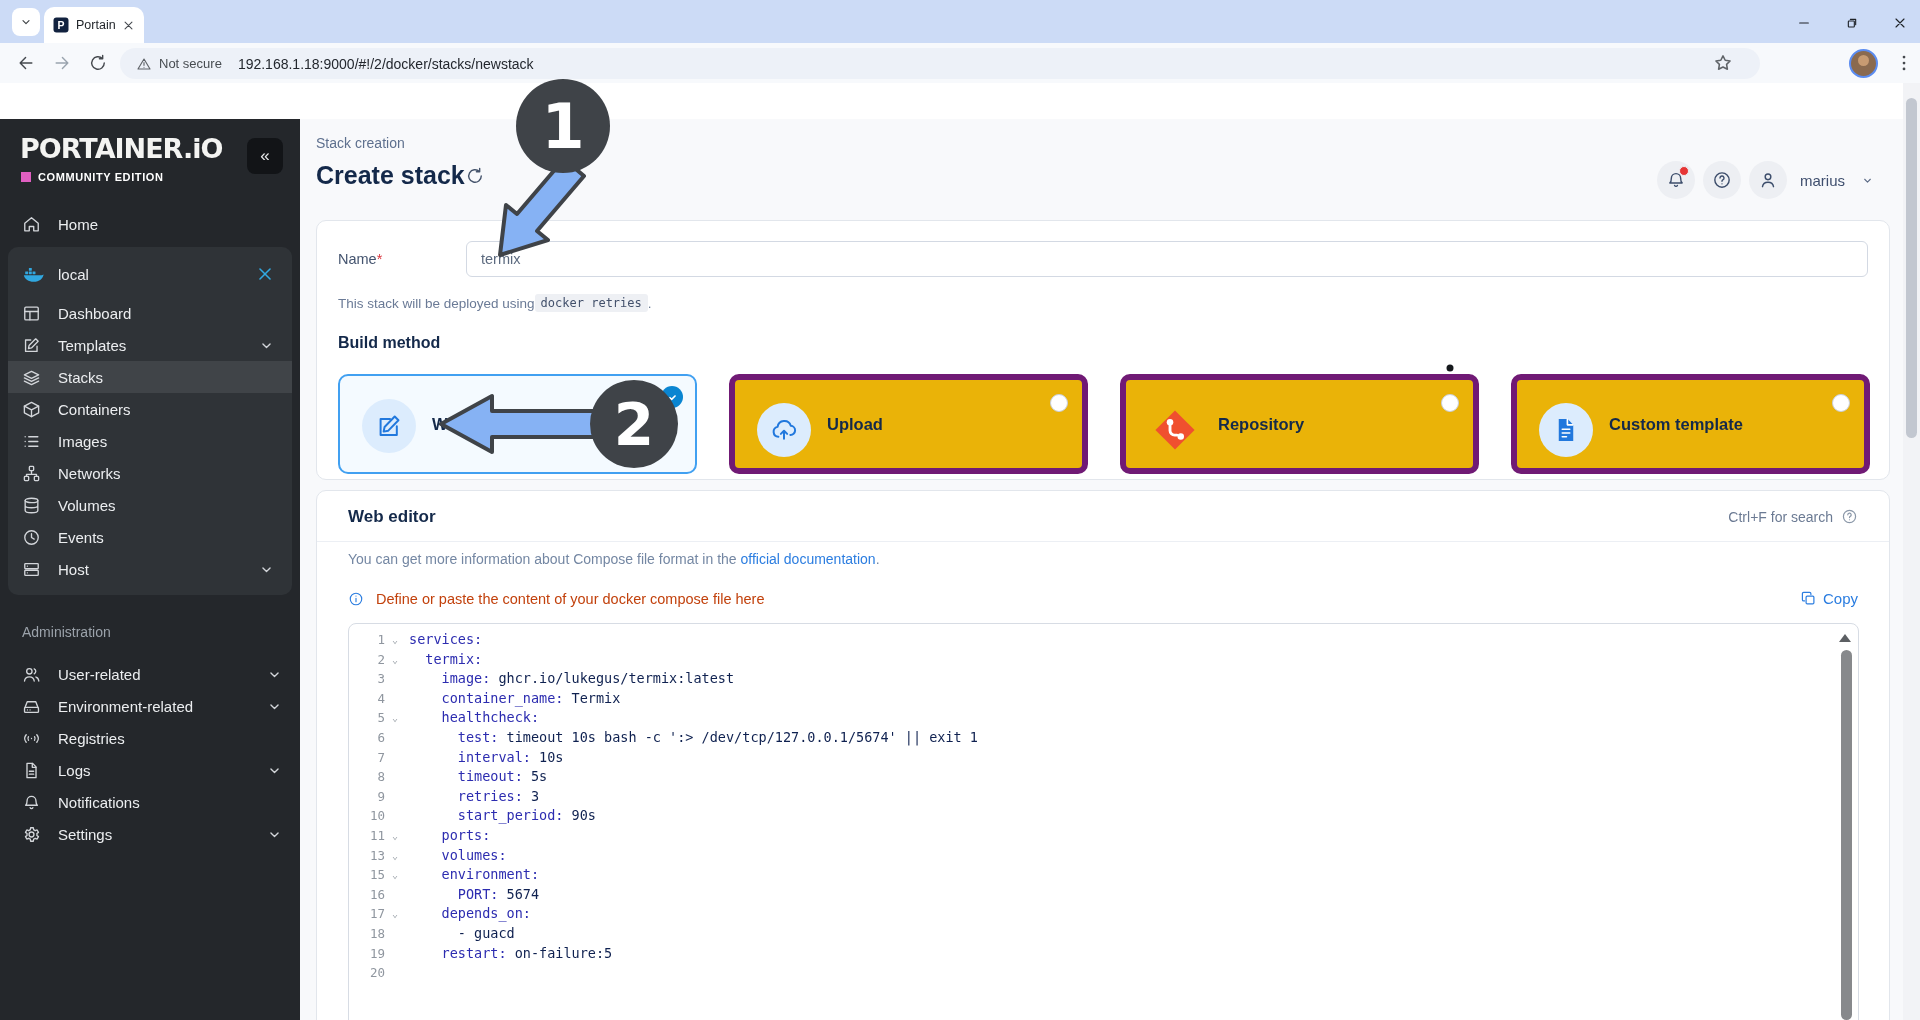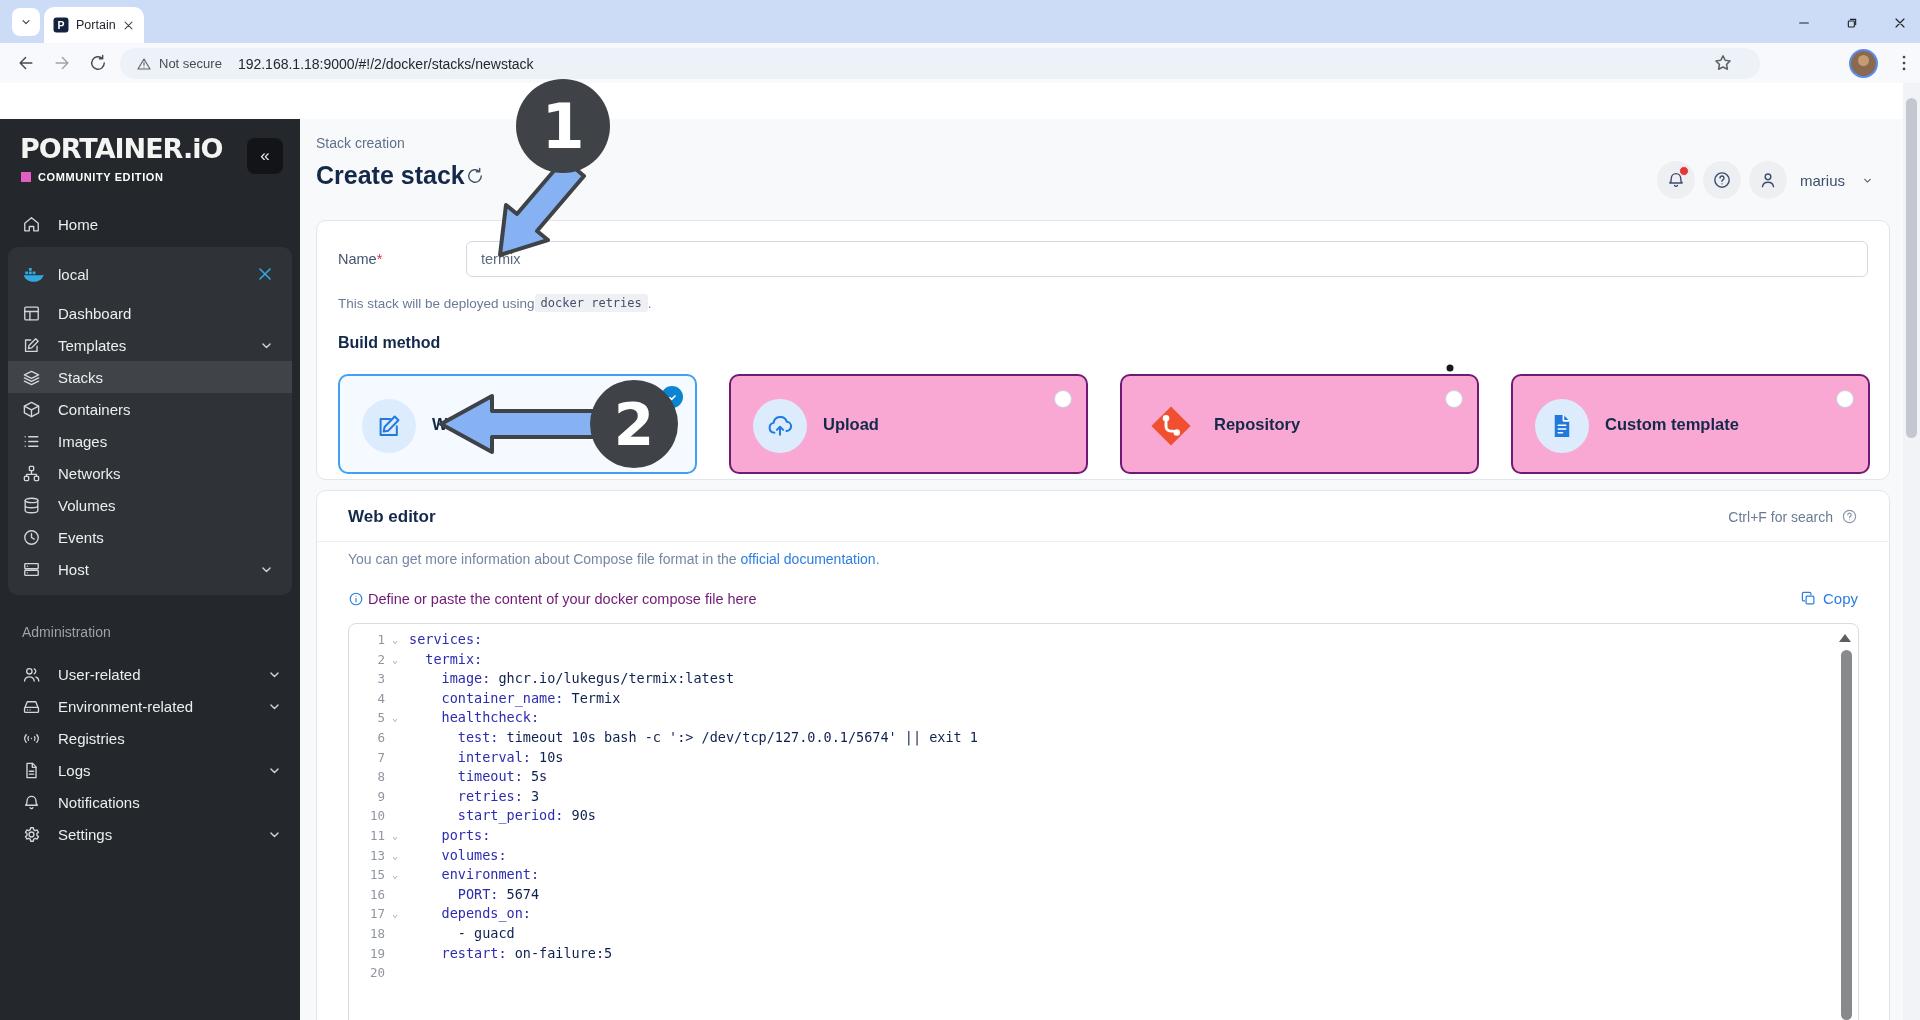--- a/index.html
+++ b/index.html
@@ -70,41 +70,41 @@
 
 
 .card{position:absolute;background:#fff;border:1px solid #e2e6ec;border-radius:10px}
 .card1{left:316px;top:220px;width:1574px;height:260px}
 .name-label{position:absolute;left:21px;top:30px;font-size:14.5px;color:#44546f}
 .req{color:#d9363e}
 .name-input{position:absolute;left:149px;top:20px;width:1402px;height:36px;border:1px solid #d3d9e3;border-radius:6px;padding:0 14px;font-size:14.5px;color:#5c6a7f;font-family:"Liberation Sans",sans-serif;background:#fff;outline:none}
 .deploy-note{position:absolute;left:21px;top:73px;font-size:13.5px;color:#6a7a96;display:flex;align-items:center;}
 .code-chip{font-family:"DejaVu Sans Mono",monospace;font-size:12px;color:#42506b;background:#eef0f4;border-radius:3px;padding:2px 6px}
 .bm-title{position:absolute;left:21px;top:113px;font-size:16px;font-weight:bold;color:#14294a}
-.opt{position:absolute;top:153px;width:359px;height:100px;background:#f9a8d4;border:2px solid #701a75;border-radius:10px}
+.opt{position:absolute;top:153px;width:359px;height:100px;background:#eab308;border:6px solid #701a75;border-radius:10px}
 .opt.selected{border:2px solid var(--selected_border);background:var(--selected_bg)}
 .opt-ic{position:absolute;left:22px;top:23px;width:54px;height:54px;border-radius:50%;background:#dcecfd;color:#2178dd;display:flex;align-items:center;justify-content:center}
 .opt-ic .icon{width:28px;height:28px}
 .opt-ic.naked{background:transparent;color:var(--git_orange)}
 .opt-ic.naked .icon{width:46px;height:46px}
 .opt-label{position:absolute;left:92px;top:0;height:100%;display:flex;align-items:center;font-size:16.5px;font-weight:bold;color:#14294a}
 .opt-radio{position:absolute;top:14px;right:14px;width:18px;height:18px;border:1.5px solid #c8cedb;border-radius:50%;background:#fff}
 .opt-check{position:absolute;top:10px;right:12px;width:22px;height:22px;border-radius:50%;background:var(--check_blue);color:#fff;display:flex;align-items:center;justify-content:center}
 .opt-check .icon{width:13px;height:13px}
 .opt-check .icon svg{stroke-width:3}
 
 
 .card2{left:316px;top:490px;width:1574px;height:560px;border-radius:10px 10px 0 0}
 .we-title{position:absolute;left:31px;top:16px;font-size:17px;font-weight:bold;color:#14294a}
 .we-hint{position:absolute;right:31px;top:17px;display:flex;align-items:center;gap:8px;font-size:14px;color:#6b7a93}
 .we-hint .icon{width:17px;height:17px;color:#8a97a8}
 .we-divider{position:absolute;left:0;right:0;top:50px;border-top:1px solid #eceff4}
 .we-desc{position:absolute;left:31px;top:60px;font-size:14px;color:#7487a3}
 .we-desc a{color:var(--accent);text-decoration:none}
-.we-instr{position:absolute;left:31px;top:100px;display:flex;align-items:center;gap:4px;font-size:14.5px;color:#701a75}
+.we-instr{position:absolute;left:31px;top:100px;display:flex;align-items:center;gap:12px;font-size:14.5px;color:#c2410c}
 .we-instr .icon{width:16px;height:16px;color:var(--accent)}
 .copy-btn{position:absolute;right:31px;top:99px;display:flex;align-items:center;gap:6px;font-size:15px;color:var(--accent)}
 .copy-btn .icon{width:17px;height:17px}
 .editor{position:absolute;left:31px;top:132px;width:1511px;height:398px;border:1px solid #d7dce4;border-radius:8px 8px 0 0;background:#fff;overflow:hidden;padding-top:6px}
 .cl{display:flex;height:19.6px;line-height:19.6px;font-family:"DejaVu Sans Mono",monospace;font-size:13.5px;white-space:pre}
 .ln{width:36px;text-align:right;color:#8f969f;font-size:12.5px;flex:none}
 .fold{width:20px;text-align:center;color:#9aa1a8;font-size:10px;flex:none}
 .ct{padding-left:4px}
 .tk-k{color:var(--key_color)}
 .tk-v{color:var(--val_color)}

